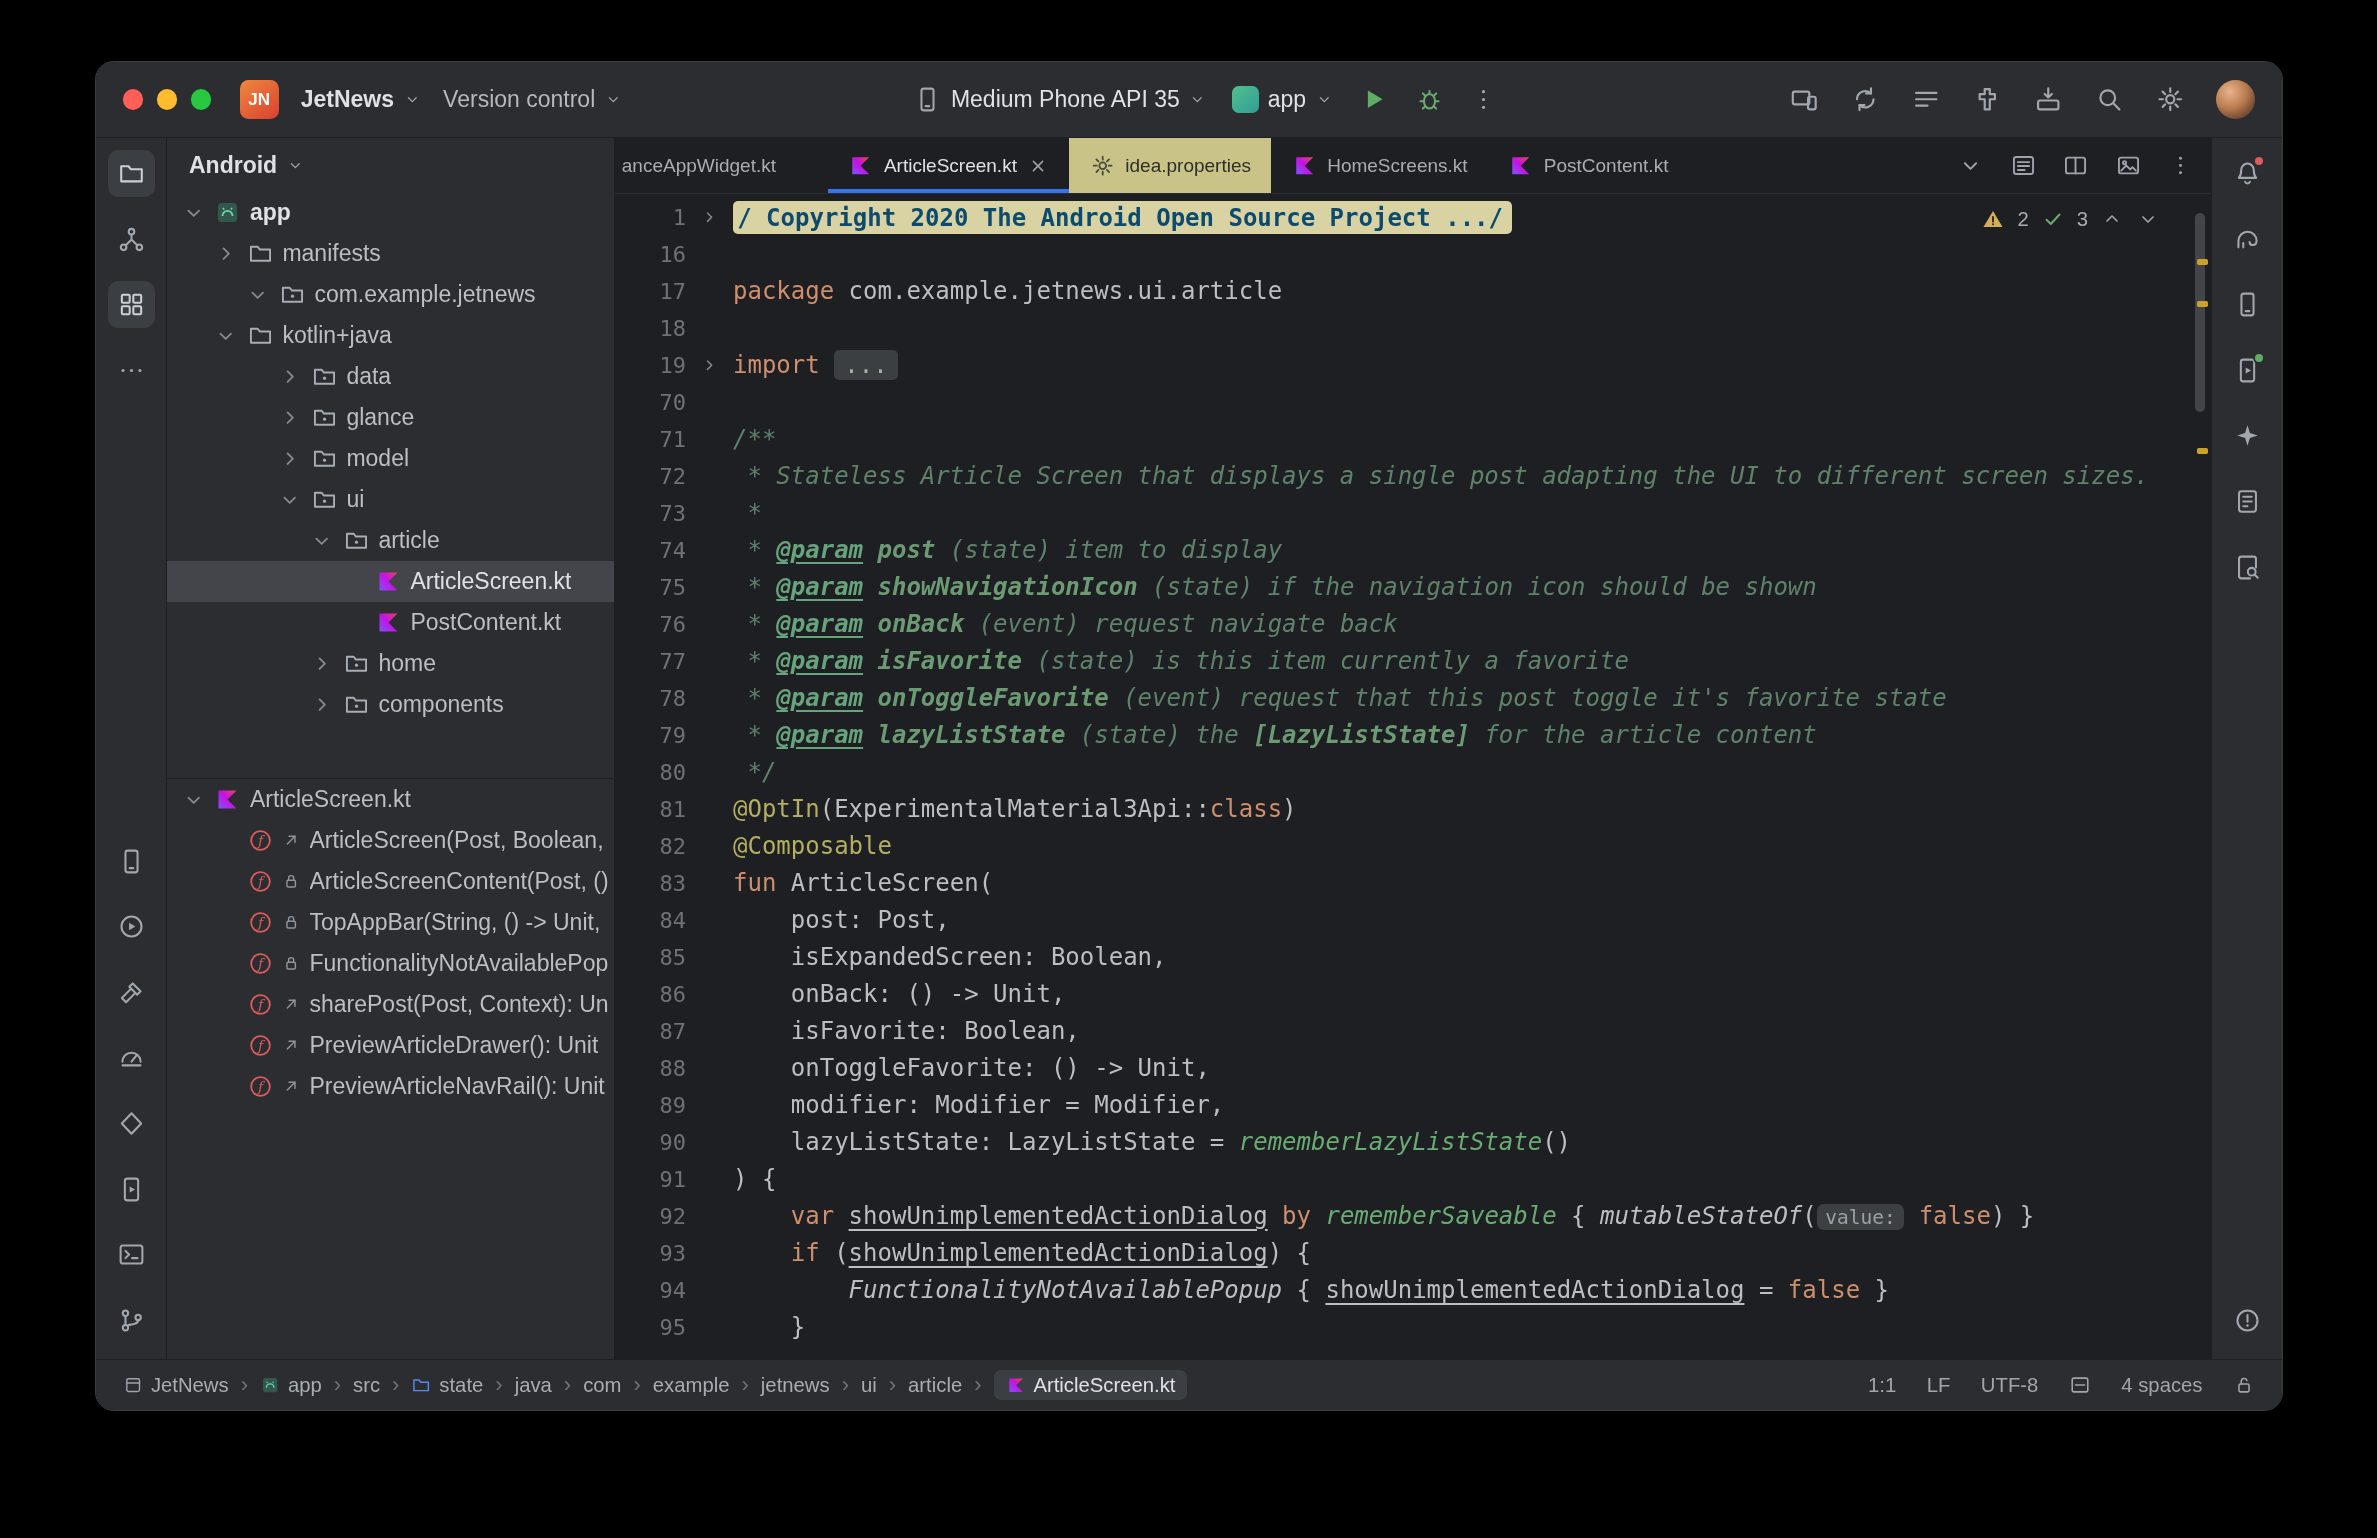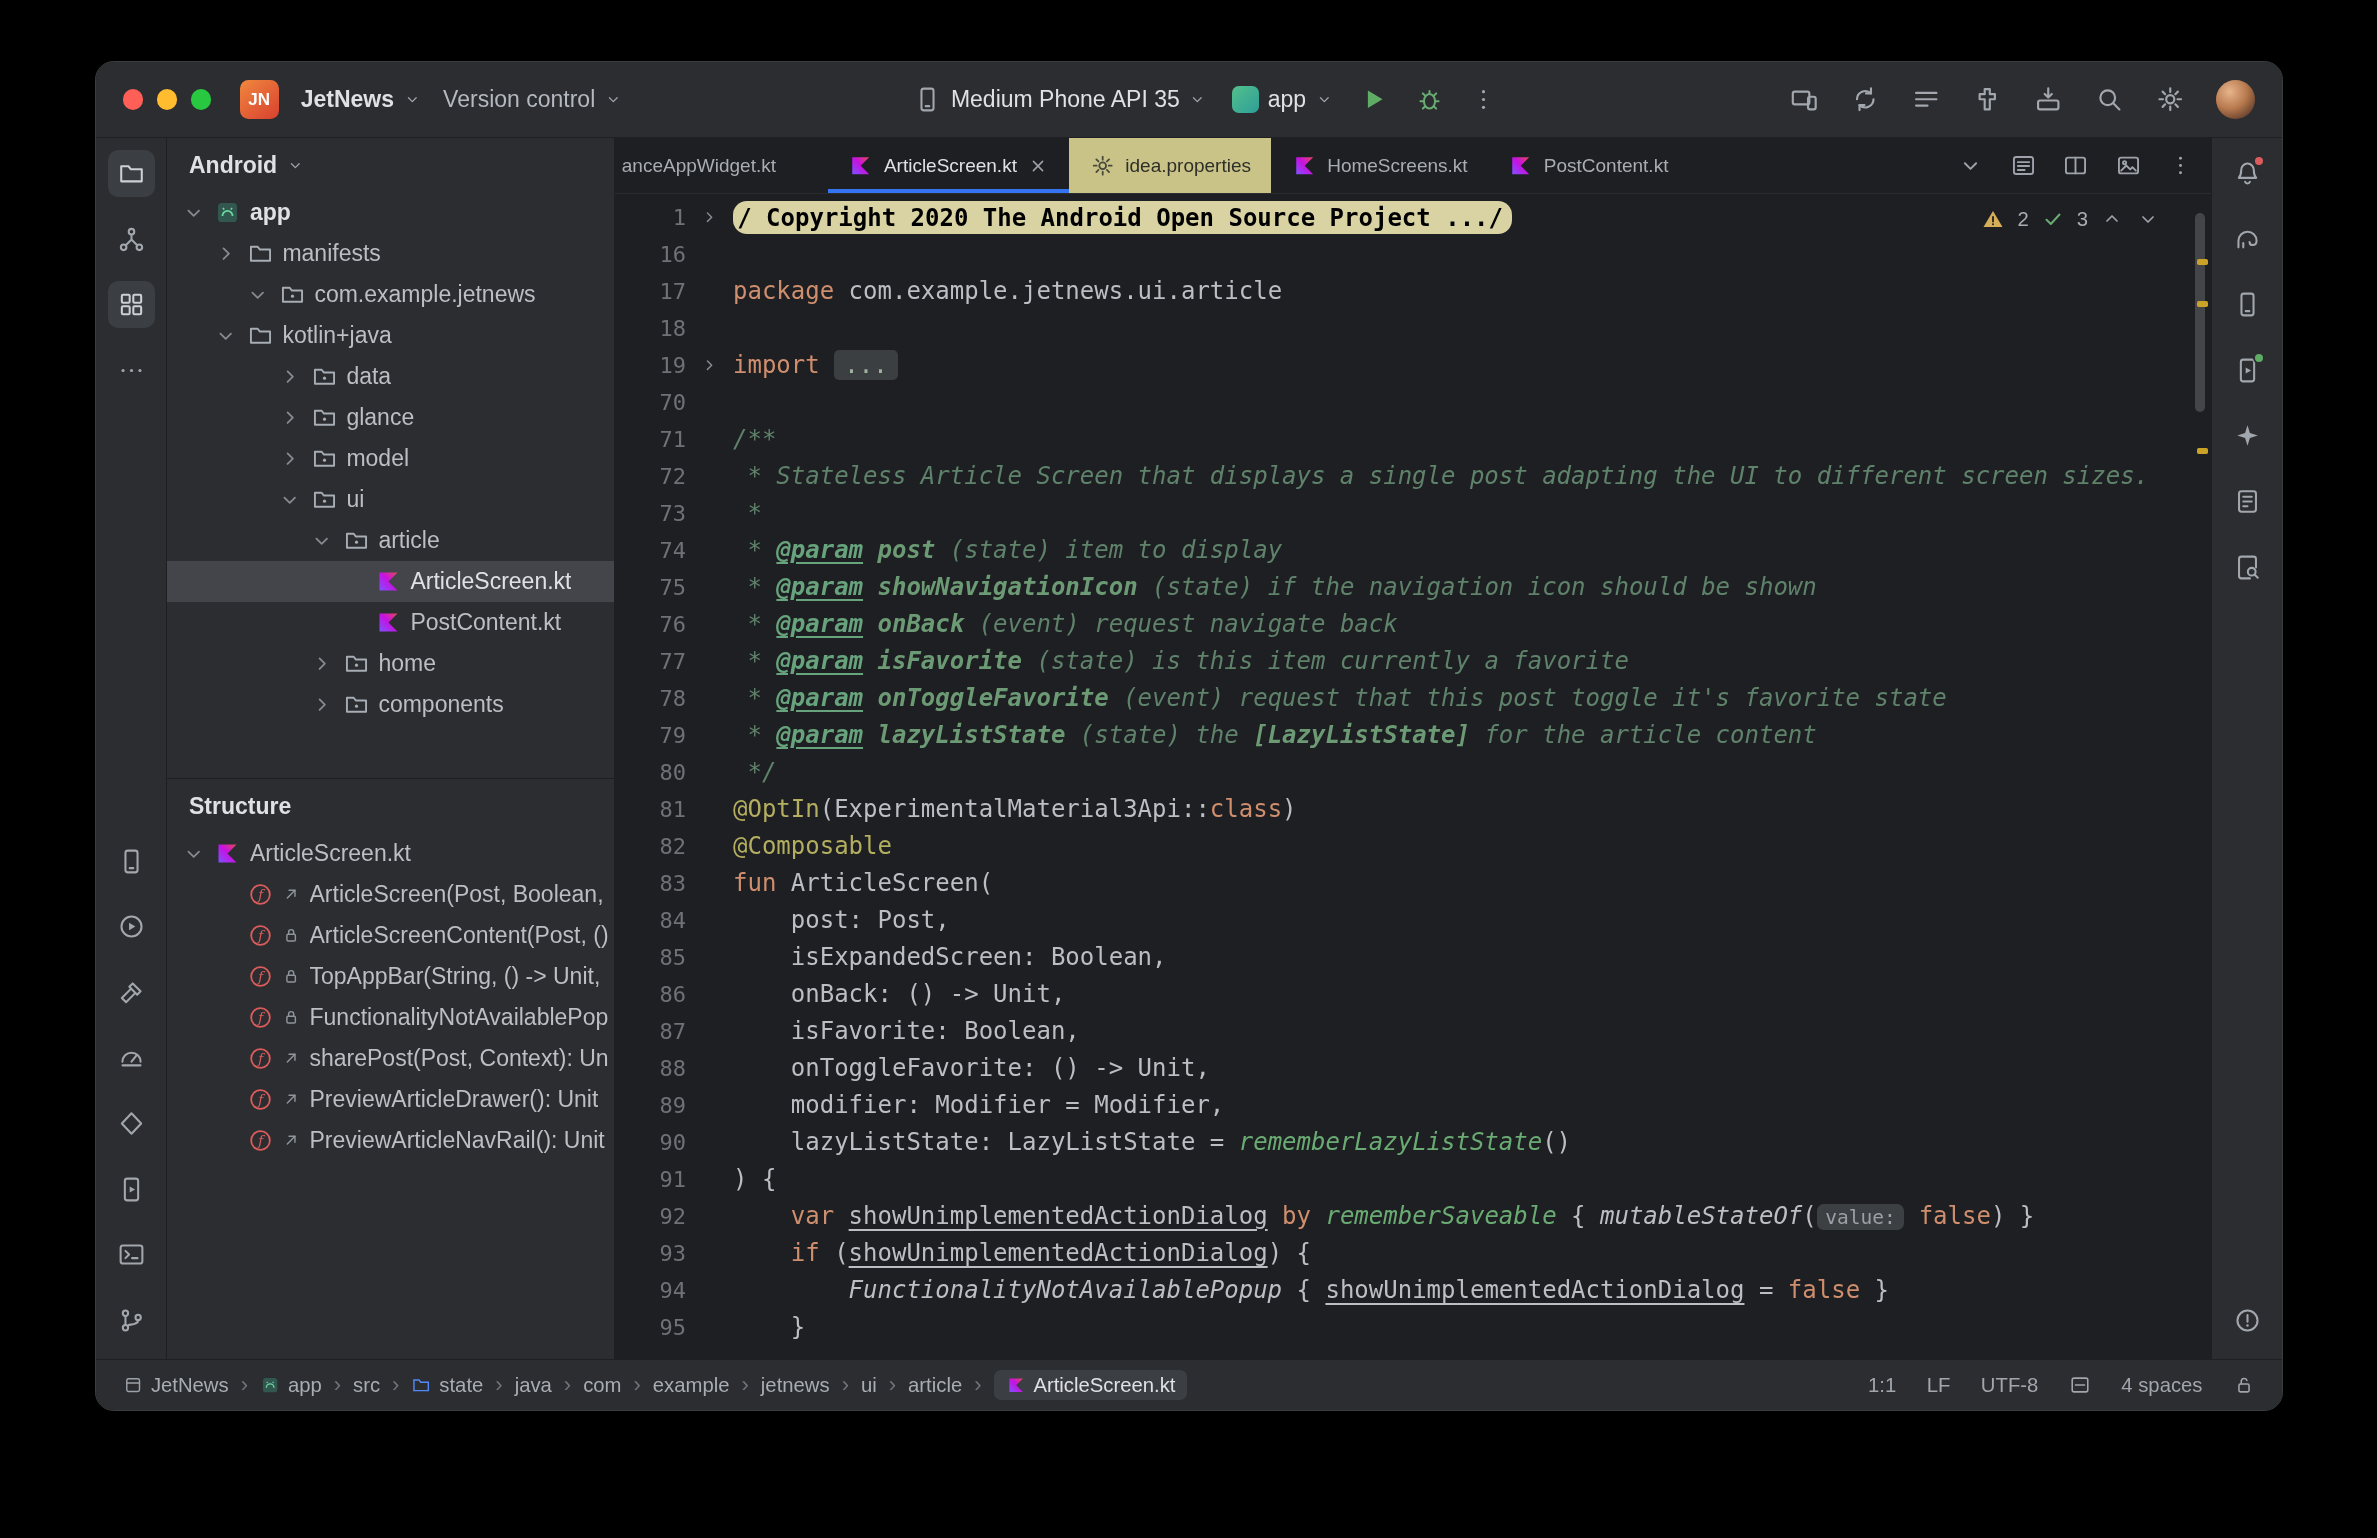--- a/index.html
+++ b/index.html
@@ -91,21 +91,21 @@
 
   .tok-kw{color:#CF8E6D;}
   .tok-doc{color:#5F826B;font-style:italic;}
   .tok-doctag{color:#67A37C;font-style:italic;font-weight:bold;text-decoration:underline;text-underline-offset:4.2px;}
   .tok-docb{color:#6C9A74;font-style:italic;font-weight:bold;}
   .tok-ann{color:#B3AE60;}
   .tok-call{color:#6AAB73;font-style:italic;}
   .tok-itcall{font-style:italic;}
   .tok-mvar{text-decoration:underline;text-underline-offset:5.1px;text-decoration-thickness:1.7px;}
   .tok-hint{background:#3D4043;color:#9BA0A8;border-radius:6.8px;padding:1.7px 8.5px;font-size:19.5px;}
-  .tok-lic{background:#D9D3A4;color:#000000;font-weight:bold;padding:2.5px 8.5px 2.5px 4.2px;border-radius:14px;}
+  .tok-lic{background:#D9D3A4;color:#0c4a6e;font-weight:bold;padding:2.5px 8.5px 2.5px 4.2px;border-radius:5px;}
   .tok-fold{background:#3B3F41;color:#9FB3A0;border-radius:5.1px;padding:0.8px 10.2px;}
 
   .inspect{position:absolute;top:6.8px;right:51px;display:flex;align-items:center;gap:12px;
     font-family:"Liberation Sans",sans-serif;font-size:20.3px;color:#A8ADB3;}
   .inspect .icon{width:24px;height:24px;color:#9DA2AB;}
   .scrollbar{position:absolute;top:0;right:0;width:22px;bottom:0;}
   .sb-thumb{position:absolute;right:6px;top:18.6px;width:10.2px;height:199px;background:rgba(180,184,192,.25);border-radius:5.1px;}
   .stripe-mark{position:absolute;right:3.4px;width:11px;height:6px;border-radius:1.7px;background:#C9A227;}
 
   
@@ -546,23 +546,20 @@
                 <svg viewBox="0 0 24 24" fill="none" stroke="currentColor" stroke-width="1.7" stroke-linecap="round" stroke-linejoin="round">
                   <path d="M3.5 6h6l2 2.5h9v10h-17z"></path>
                   <circle cx="12" cy="13.5" r="1.4" fill="currentColor" stroke="none"></circle>
                 </svg>
               </span>
               <span class="tree-label">components</span>
             </div>
           </div>
       </div>
       <div class="structure-panel">
-        <div class="panel-header">
-          <span>Structure</span>
-        </div>
         <div class="tree">
             <div class="tree-row" style="padding-left:13.5px">
               <span class="icon tree-chev">
                 <svg viewBox="0 0 24 24" fill="none" stroke="currentColor" stroke-width="1.7" stroke-linecap="round" stroke-linejoin="round">
                   <polyline points="7 10 12 15 17 10"></polyline>
                 </svg>
               </span>
               <span class="icon tree-ic">
                 <svg viewBox="0 0 24 24">
                   <defs>

